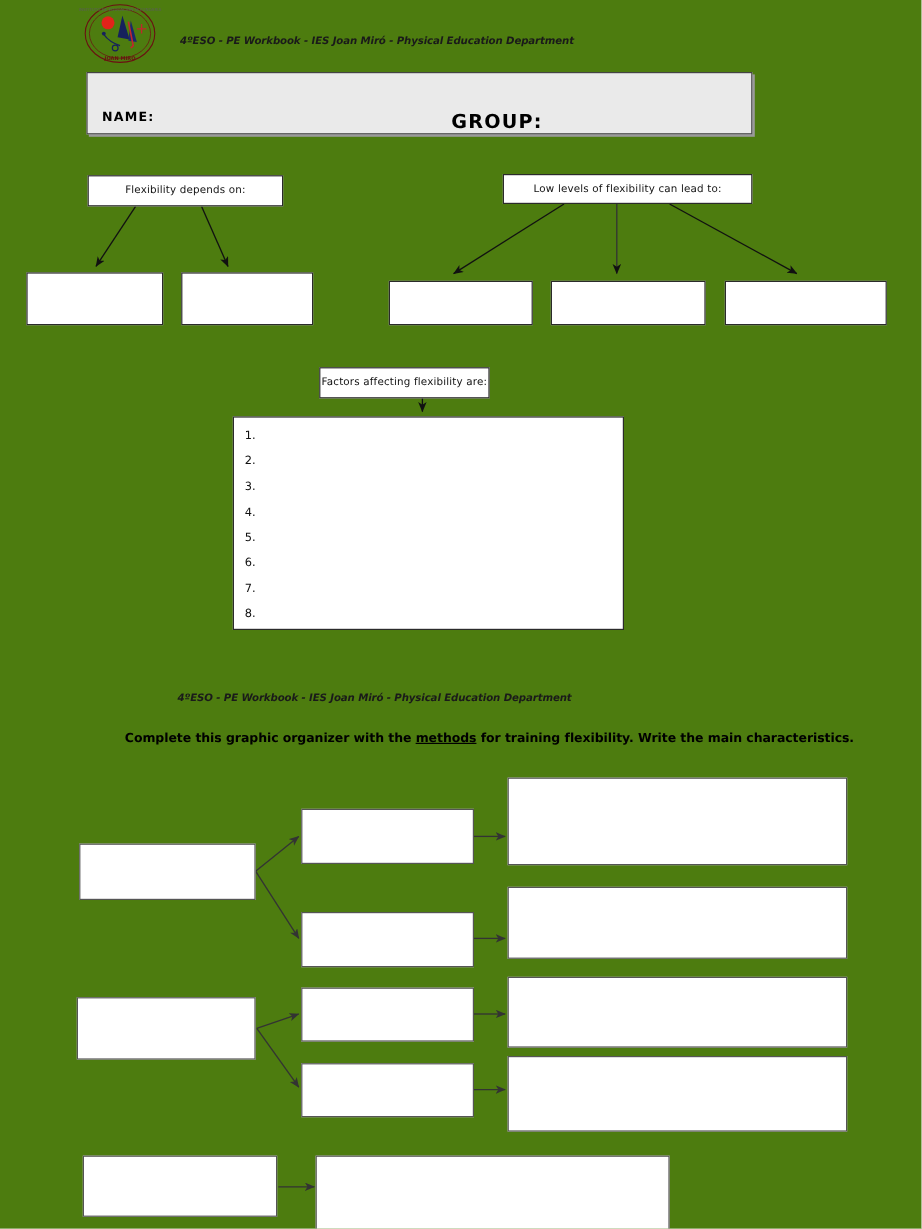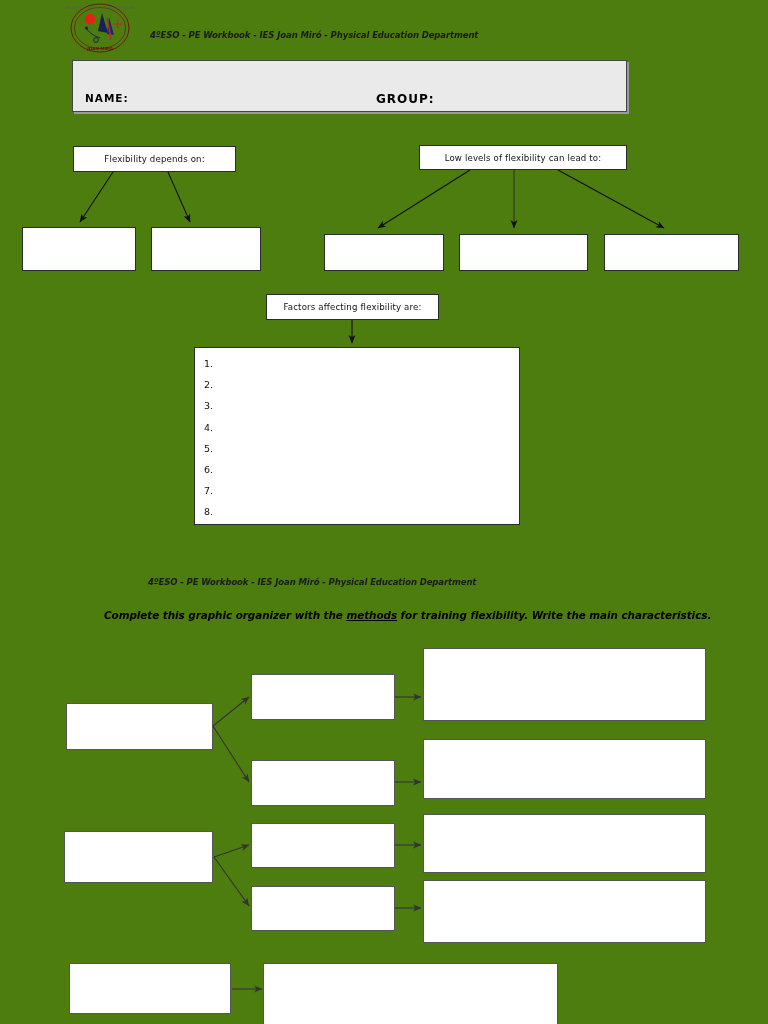--- a/index.html
+++ b/index.html
@@ -73,21 +73,21 @@
     font-size: 10.5px;
     letter-spacing: 1px;
     text-align: right;
   }
   #group-label {
     position: absolute;
     left: 303px;
     top: 31px;
     font-family: "DejaVu Sans", sans-serif;
     font-weight: bold;
-    font-size: 12px;
+    font-size: 16px;
     letter-spacing: 1px;
   }
 
   
   .label-box {
     position: absolute;
     border: 1px solid #2b2b2b;
     background: #ffffff;
     box-sizing: border-box;
     display: flex;
@@ -139,21 +139,20 @@
     font-size: 8.5px;
     letter-spacing: -0.1px;
     white-space: nowrap;
     color: #1a1a1a;
   }
   #instruction {
     position: absolute;
     left: 104px;
     top: 609px;
     font-family: "DejaVu Sans", sans-serif;
-    font-style: italic;
     font-weight: bold;
     font-size: 10.4px;
     letter-spacing: -0.05px;
     white-space: nowrap;
     color: #000;
   }
   #instruction u { text-decoration: underline; }
 
   svg.arrows {
     position: absolute;
@@ -233,21 +232,21 @@
     <span>Low levels of flexibility can lead to:</span>
   </div>
 
   <div class="blank-box" style="left:22px;top:227px;width:114px;height:44px;"></div>
   <div class="blank-box" style="left:151px;top:227px;width:110px;height:44px;"></div>
 
   <div class="blank-box" style="left:324px;top:234px;width:120px;height:37px;"></div>
   <div class="blank-box" style="left:459px;top:234px;width:129px;height:37px;"></div>
   <div class="blank-box" style="left:604px;top:234px;width:135px;height:37px;"></div>
 
-  <div class="label-box" style="left:266px;top:294px;width:173px;height:26px;">
+  <div class="label-box" style="left:266px;top:306px;width:142px;height:26px;">
     <span>Factors affecting flexibility are:</span>
   </div>
 
   <div id="list-box">
     <div class="list-item" style="top:10px;">1.</div>
     <div class="list-item" style="top:31px;">2.</div>
     <div class="list-item" style="top:52px;">3.</div>
     <div class="list-item" style="top:74px;">4.</div>
     <div class="list-item" style="top:95px;">5.</div>
     <div class="list-item" style="top:116px;">6.</div>

